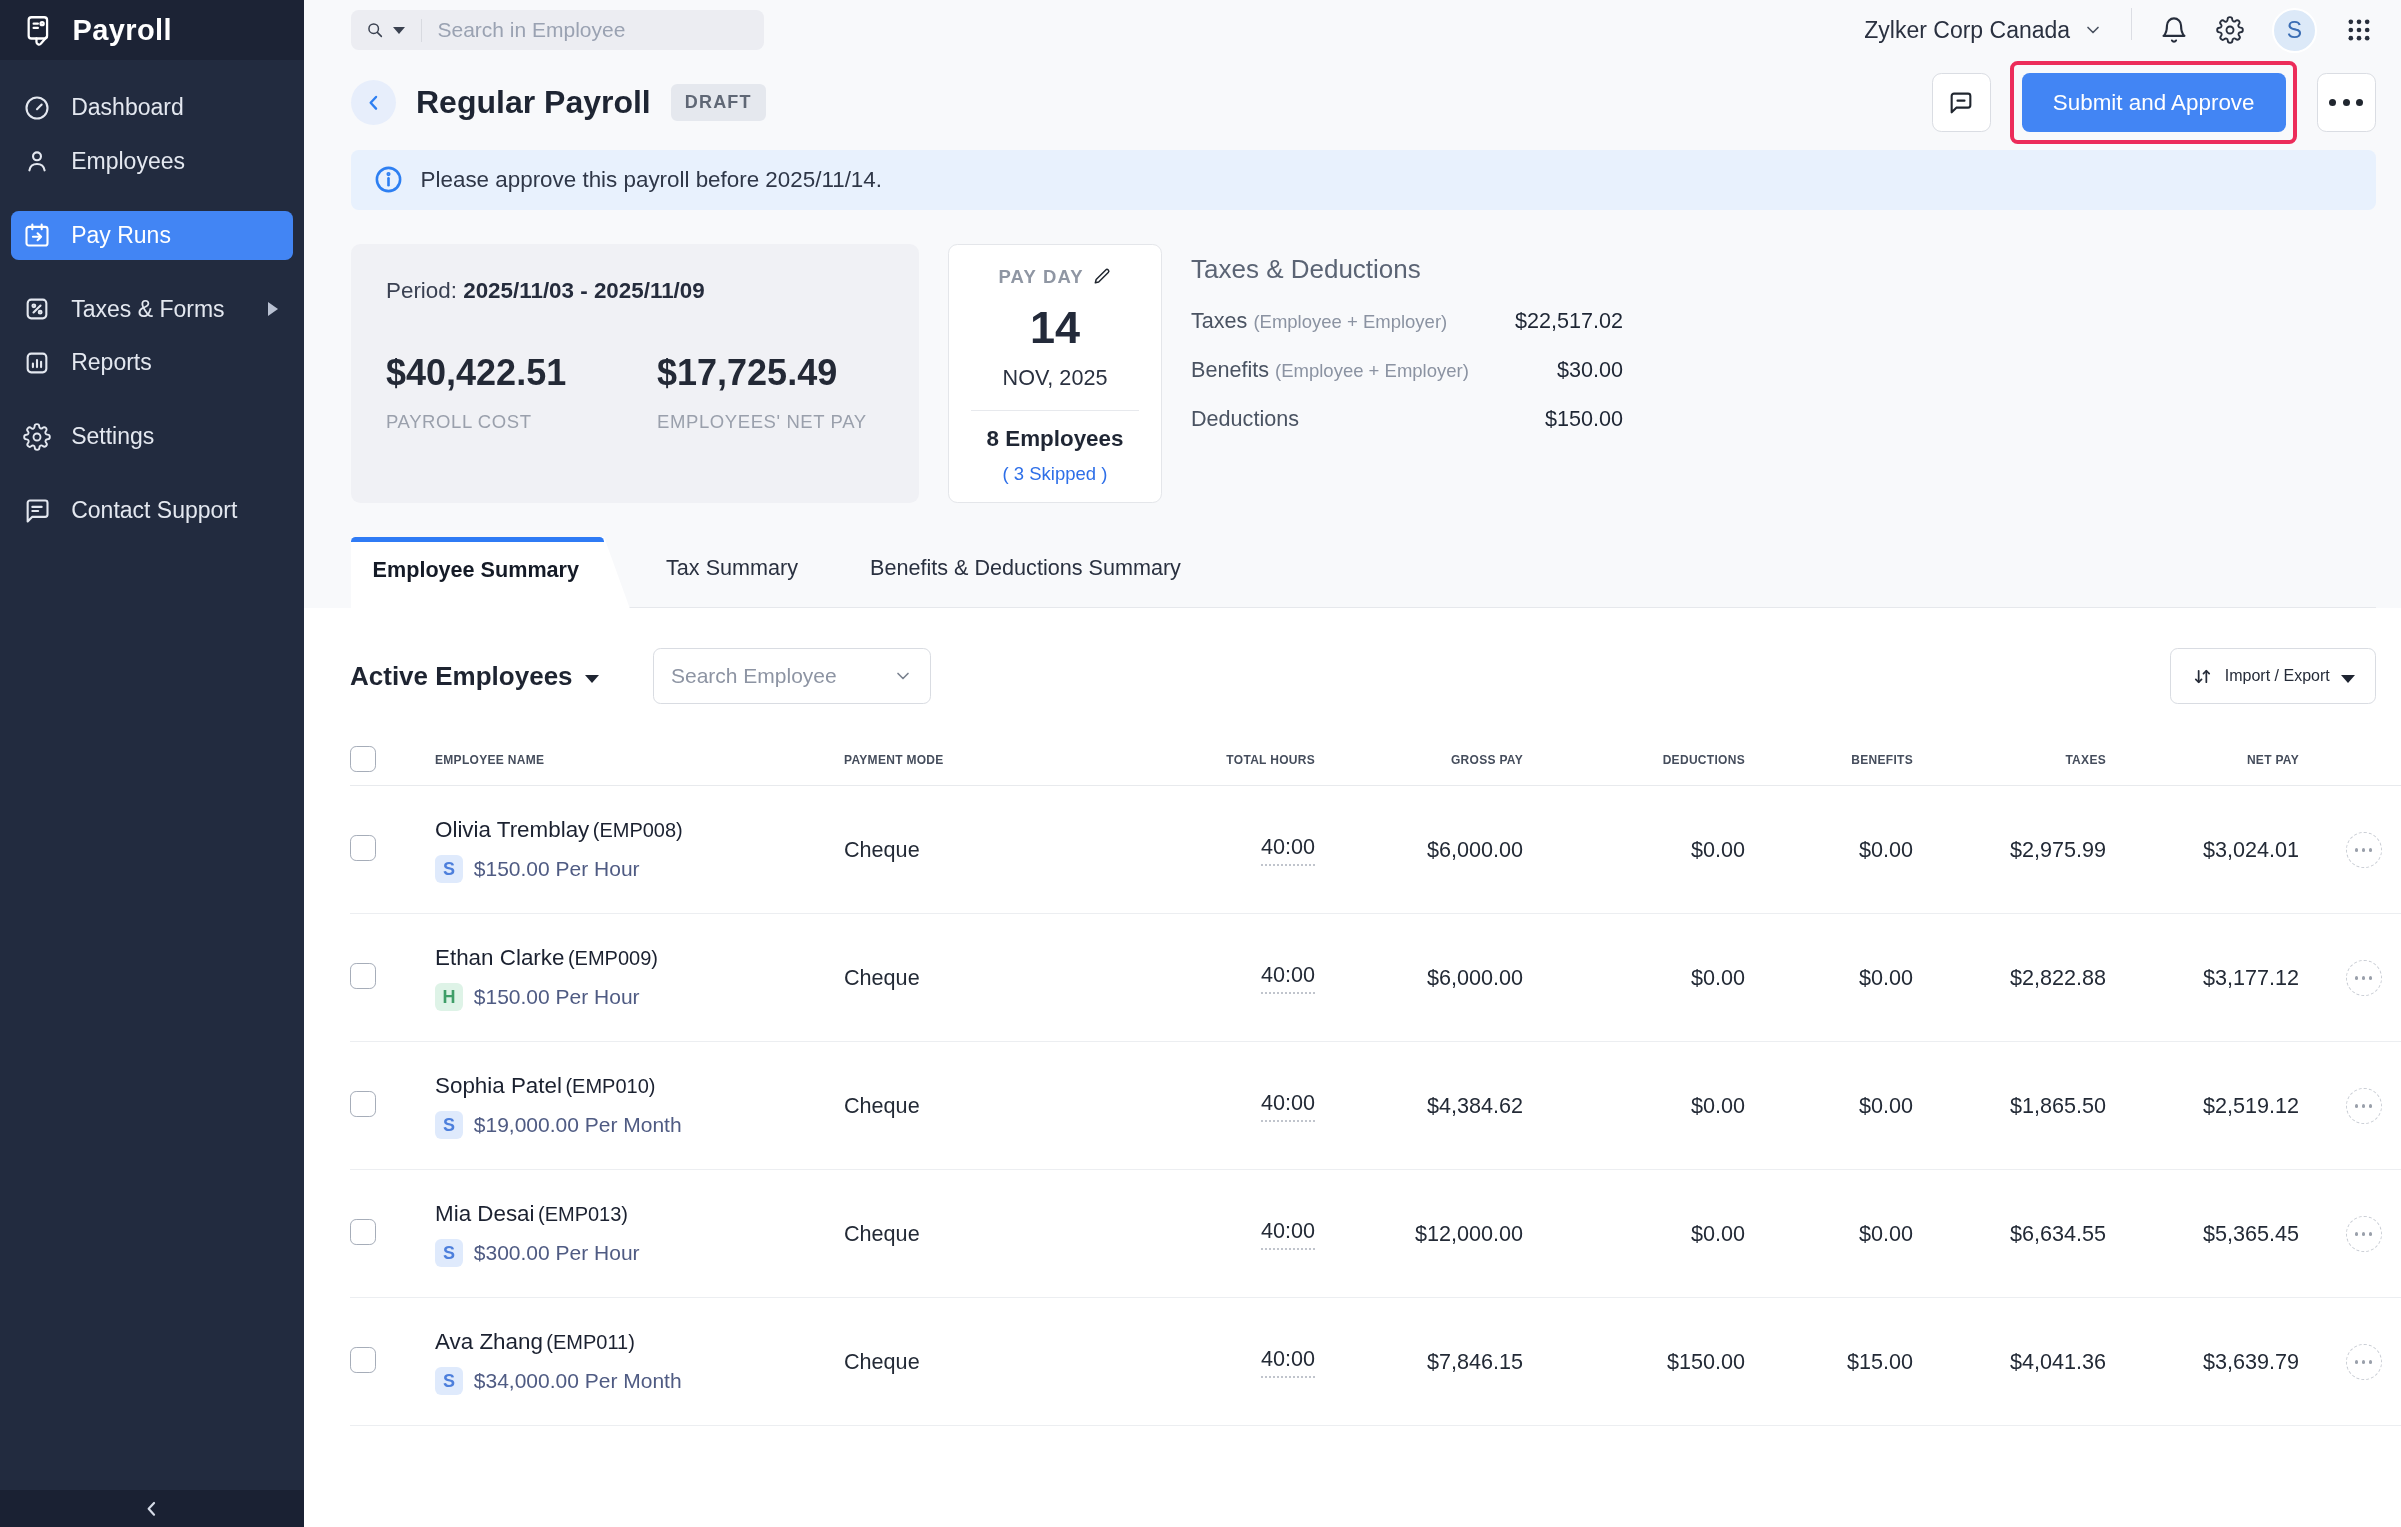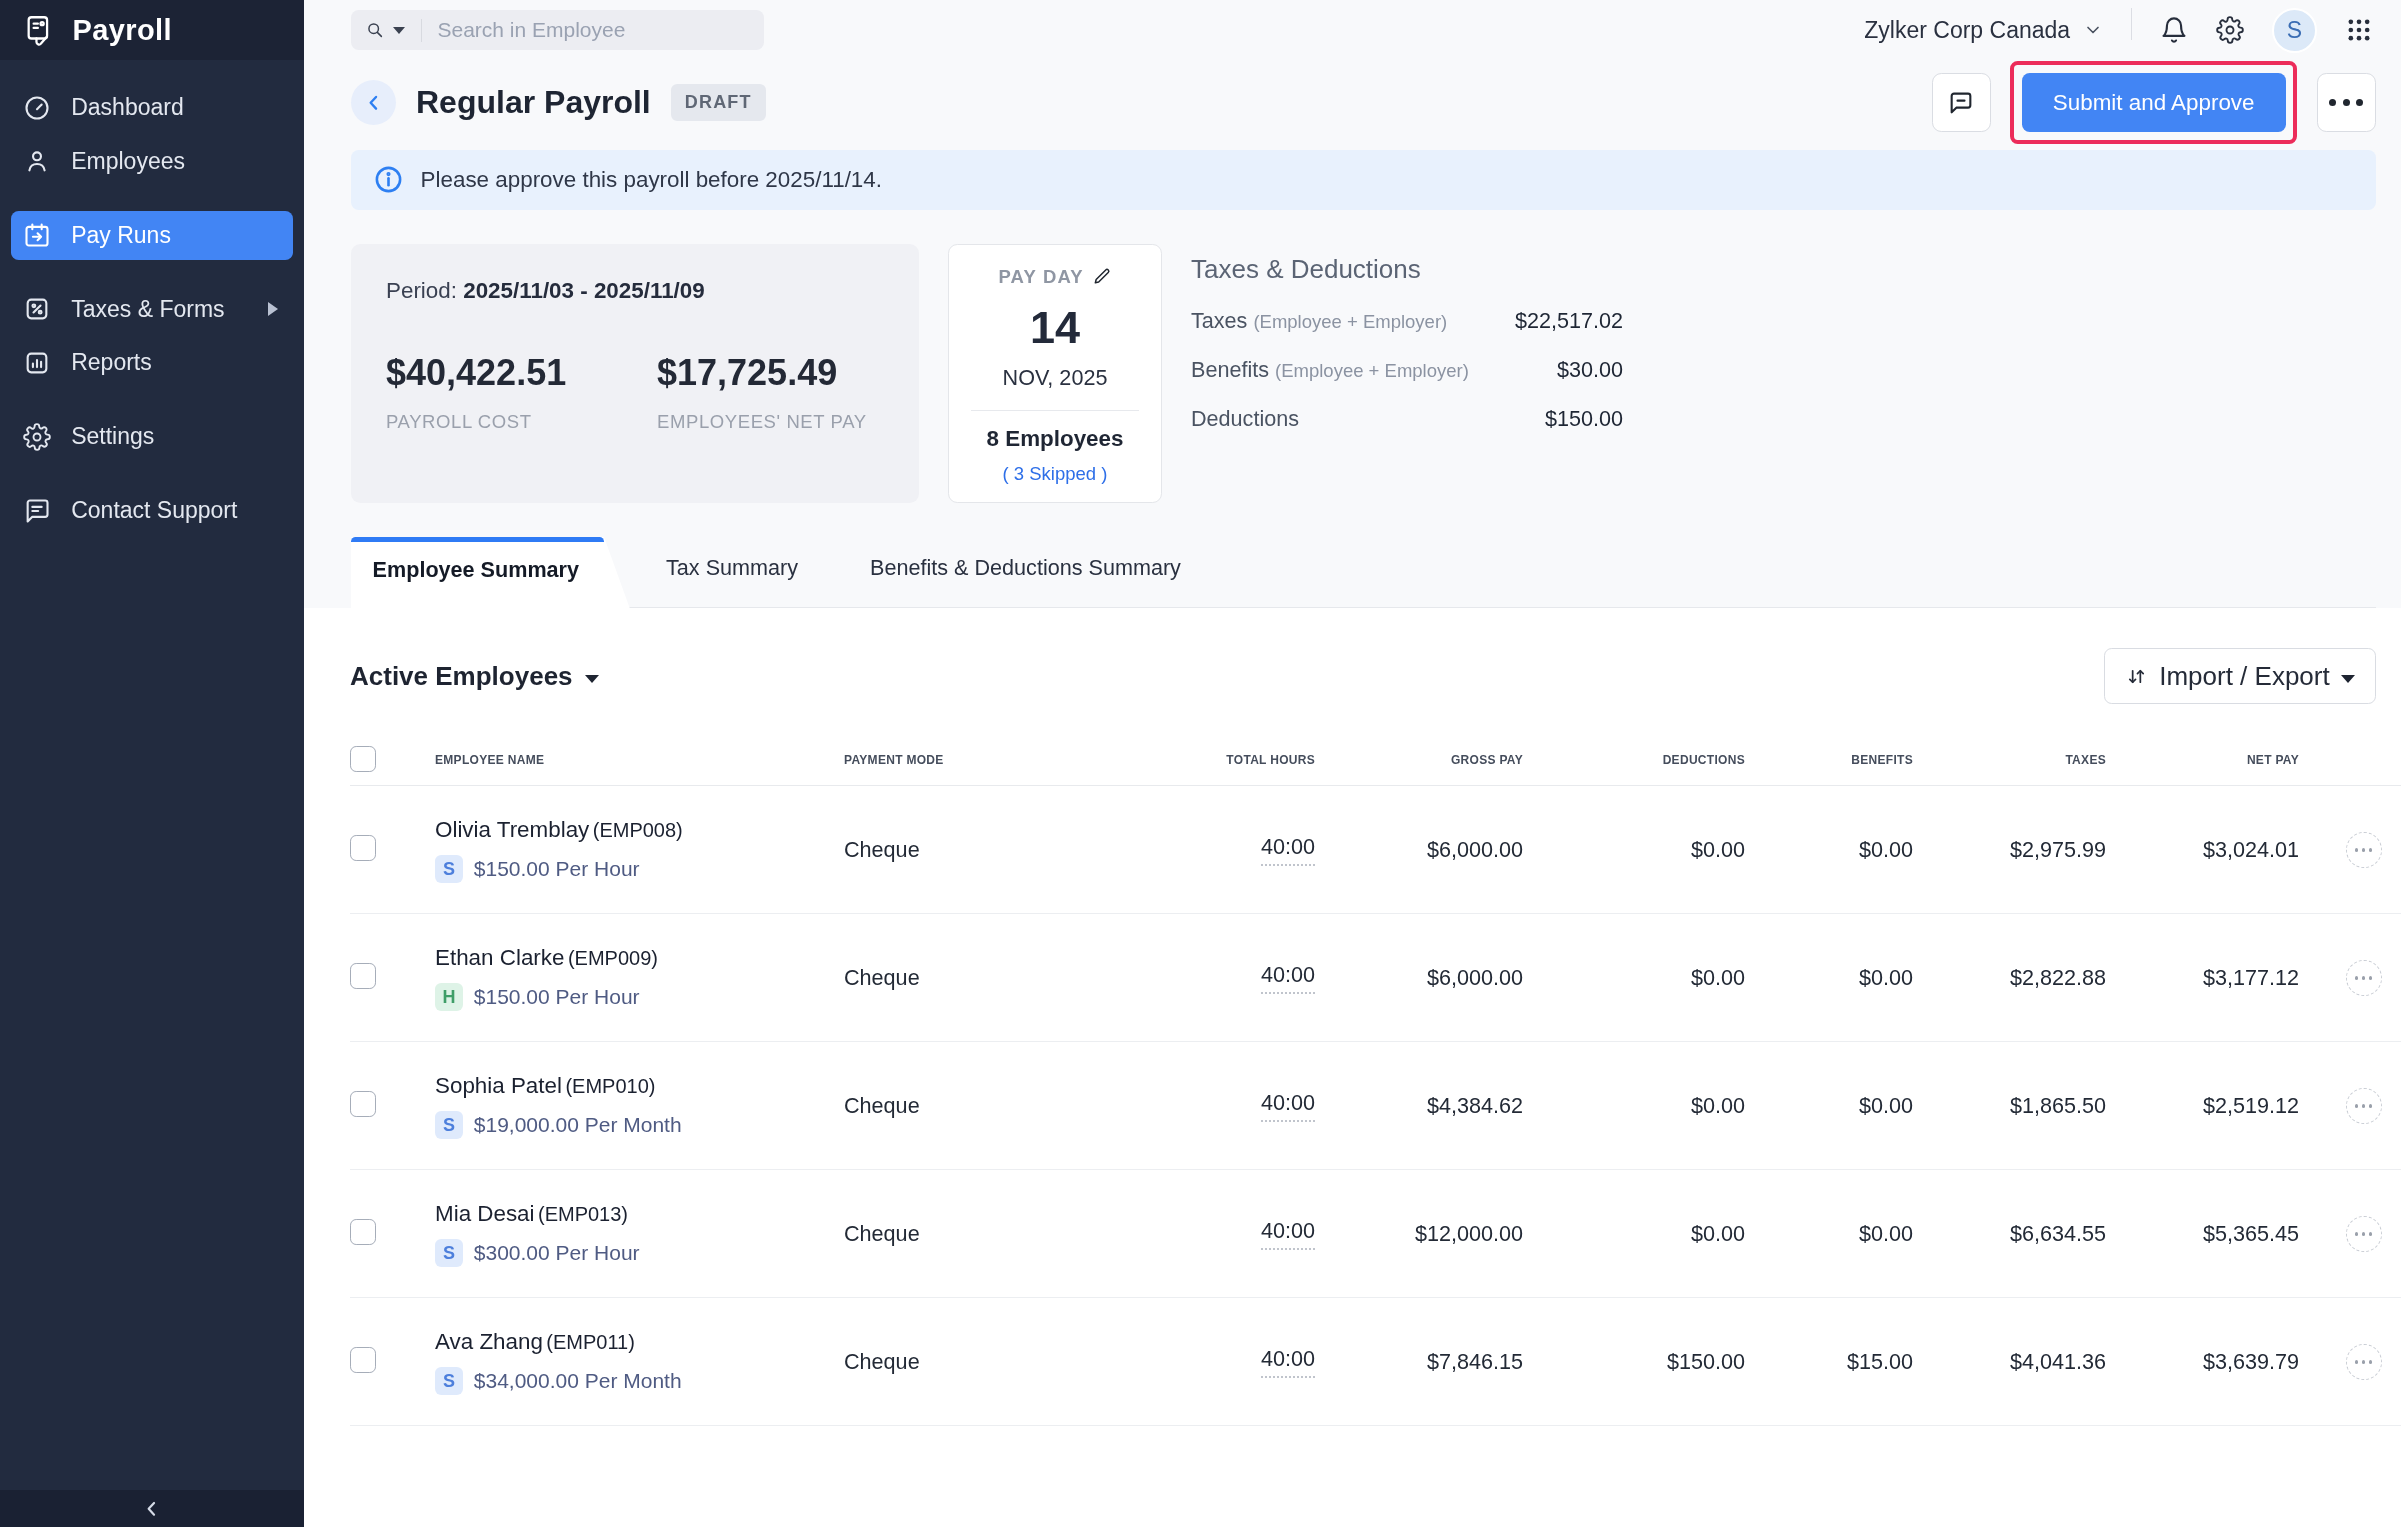--- a/index.html
+++ b/index.html
@@ -94,21 +94,21 @@
 
   
   .panel { background:#FFFFFF; flex:1; padding-left:46px; }
   .toolbar { display:flex; align-items:center; padding:40px 25.5px 31px 0; }
   .filter-title { font-size:26px; font-weight:700; color:#1E2431; display:flex; align-items:center; gap:12.4px; cursor:pointer; }
   .caret-down-dark { width:0; height:0; border-left:7px solid transparent; border-right:7px solid transparent; border-top:8.5px solid #1E2431; margin-top:4.6px; }
   .emp-search { margin-left:54px; width:278px; height:56px; background:#FFFFFF; border:1.5px solid #D9DCE2; border-radius:7.7px; display:flex; align-items:center; padding:0 17px; cursor:pointer; }
   .emp-search input { border:none; outline:none; font-size:21px; color:#333B4A; width:100%; background:transparent; font-family:"Liberation Sans", sans-serif; }
   .emp-search input::placeholder { color:#8D94A3; }
   .emp-search svg { width:20px; height:20px; color:#7A828F; flex-shrink:0; }
-  .impexp-btn { margin-left:auto; height:56px; background:#FFFFFF; border:1.5px solid #D9DCE2; border-radius:7.7px; display:flex; align-items:center; gap:10.8px; padding:0 20px; font-size:26px; color:#252B38; cursor:pointer; font-family:"Liberation Sans", sans-serif; }
+  .impexp-btn { margin-left:auto; height:56px; background:#FFFFFF; border:1.5px solid #D9DCE2; border-radius:7.7px; display:flex; align-items:center; gap:10.8px; padding:0 20px; font-size:16px; color:#252B38; cursor:pointer; font-family:"Liberation Sans", sans-serif; }
   .impexp-btn svg { width:23px; height:23px; color:#252B38; }
 
   
   .tablegrid { }
   .trow { display:grid; grid-template-columns:85px 409px 232px 239px 208px 222px 168px 193px 193px 101px; align-items:center; }
   .thead { height:51px; border-bottom:1.5px solid #E8EAED; }
   .th { font-size:12px; font-weight:700; color:#454D5C; letter-spacing:0.3px; }
   .tr { height:128px; border-bottom:1.5px solid #ECEEF1; }
   .cell-r { text-align:right; }
   .checkbox { width:26px; height:26px; border:1.5px solid #A6ADB9; border-radius:6.2px; background:#FFFFFF; display:inline-block; cursor:pointer; }
@@ -351,20 +351,26 @@
       </div>
     </div>
 
     <div class="panel">
 
       <div class="toolbar">
         <div class="filter-title">
           <span>Active Employees</span>
           <span class="caret-down-dark"></span>
         </div>
+        <div class="emp-search">
+          <input type="text" placeholder="Search Employee" style="">
+          <svg viewBox="0 0 24 24" fill="none" stroke="currentColor" stroke-width="2" stroke-linecap="round" stroke-linejoin="round">
+              <polyline points="6 9 12 15 18 9"></polyline>
+            </svg>
+        </div>
         <button class="impexp-btn">
           <svg viewBox="0 0 24 24" fill="none" stroke="currentColor" stroke-width="1.8" stroke-linecap="round" stroke-linejoin="round">
             <path d="M8 6v12"></path>
               <polyline points="5 15 8 18 11 15"></polyline>
             <path d="M16 18V6"></path>
               <polyline points="13 9 16 6 19 9"></polyline>
           </svg>
           <span>Import / Export</span>
           <span class="caret-down-dark"></span>
         </button>

